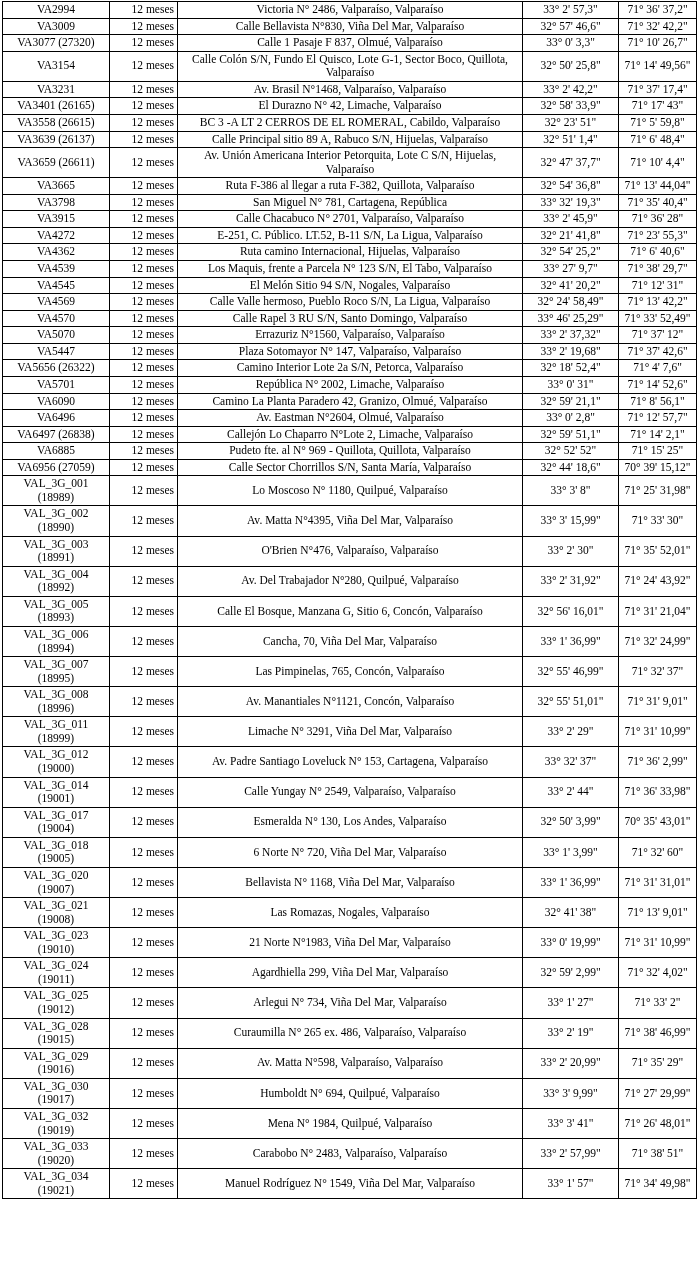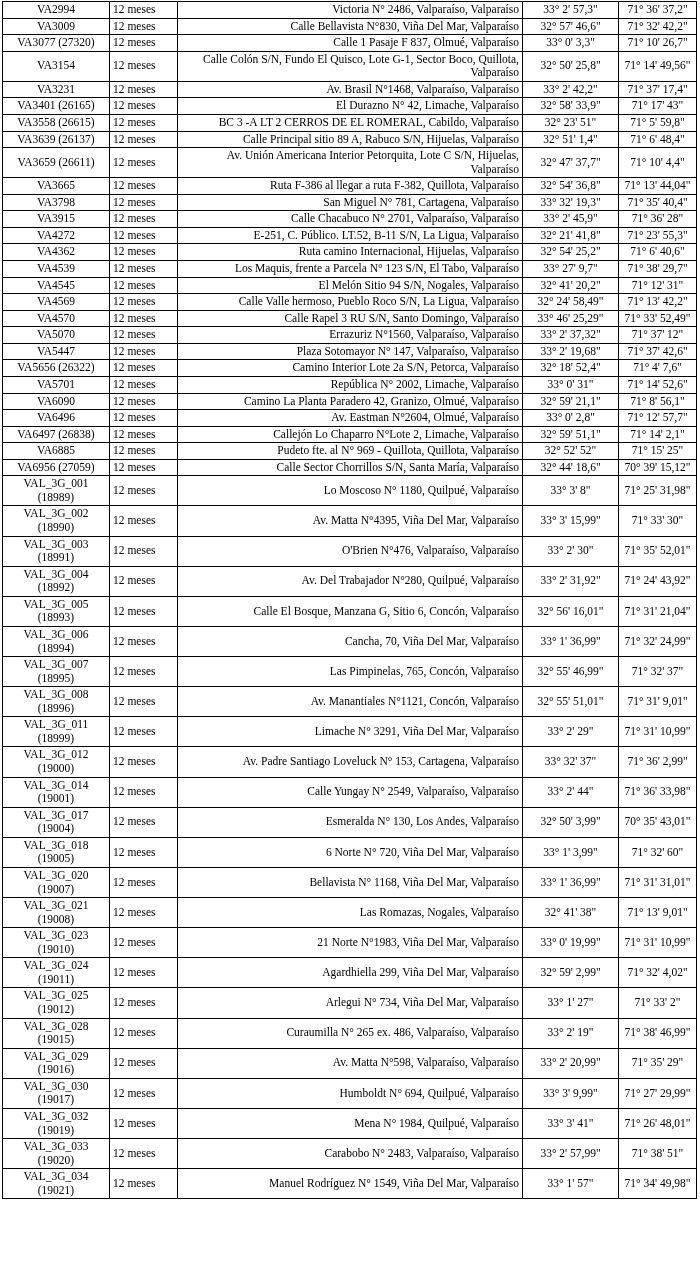--- a/index.html
+++ b/index.html
@@ -24,22 +24,22 @@
   table.station-table td {
     border: 1.5px solid #000000;
     padding: 1px 3px;
     font-size: 11.5px;
     line-height: 1.18;
     vertical-align: middle;
     overflow: hidden;
     word-wrap: break-word;
   }
   td.col-id        { text-align: center; }
-  td.col-period    { text-align: left; }
-  td.col-address   { text-align: right; padding-left: 5px; }
+  td.col-period    { text-align: right; }
+  td.col-address   { text-align: center; padding-left: 5px; }
   td.col-latitude  { text-align: center; }
   td.col-longitude { text-align: center; }
 </style>
 </head>
 <body>
 
 <div>
   <table class="station-table">
     <colgroup>
         <col style="width: 107px;">
@@ -115,21 +115,21 @@
         <tr>
           <td class="col-id">VA3665</td>
           <td class="col-period">12 meses</td>
           <td class="col-address">Ruta F-386 al llegar a ruta F-382, Quillota, Valparaíso</td>
           <td class="col-latitude">32° 54' 36,8"</td>
           <td class="col-longitude">71° 13' 44,04"</td>
         </tr>
         <tr>
           <td class="col-id">VA3798</td>
           <td class="col-period">12 meses</td>
-          <td class="col-address">San Miguel N° 781, Cartagena, Valparaíso</td>
+          <td class="col-address">San Miguel N° 781, Cartagena, República</td>
           <td class="col-latitude">33° 32' 19,3"</td>
           <td class="col-longitude">71° 35' 40,4"</td>
         </tr>
         <tr>
           <td class="col-id">VA3915</td>
           <td class="col-period">12 meses</td>
           <td class="col-address">Calle Chacabuco N° 2701, Valparaíso, Valparaíso</td>
           <td class="col-latitude">33° 2' 45,9"</td>
           <td class="col-longitude">71° 36' 28"</td>
         </tr>

